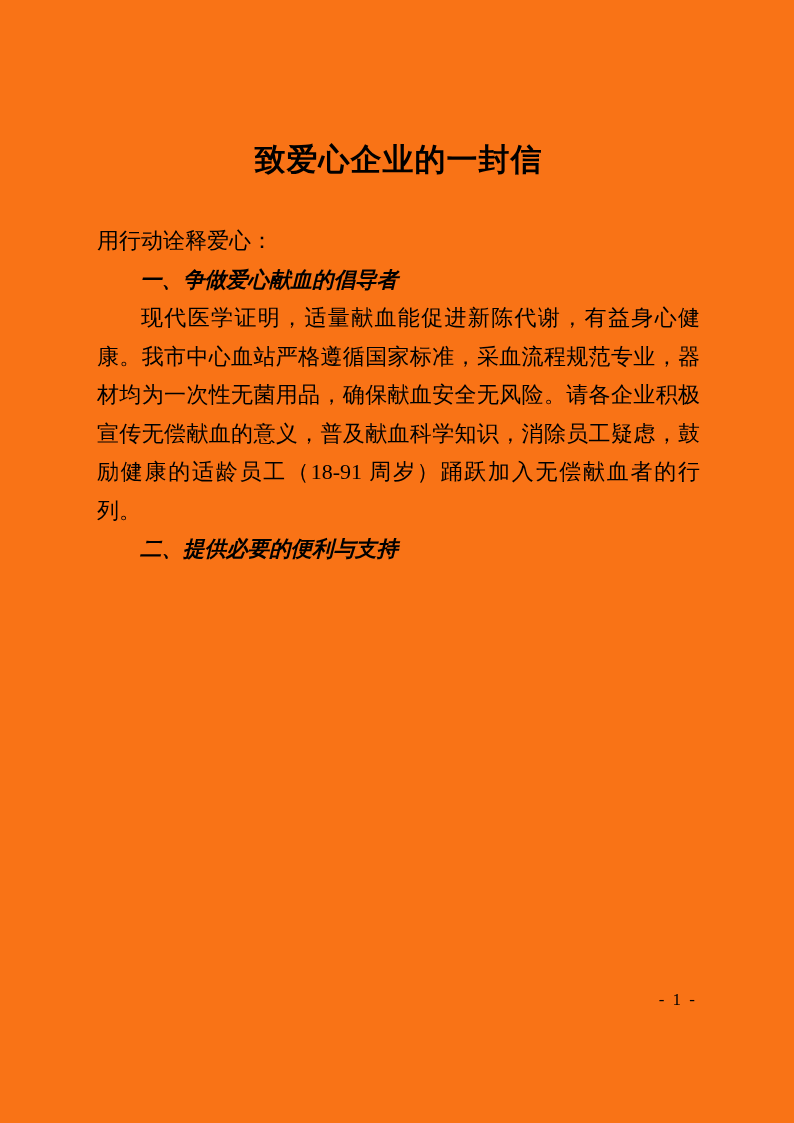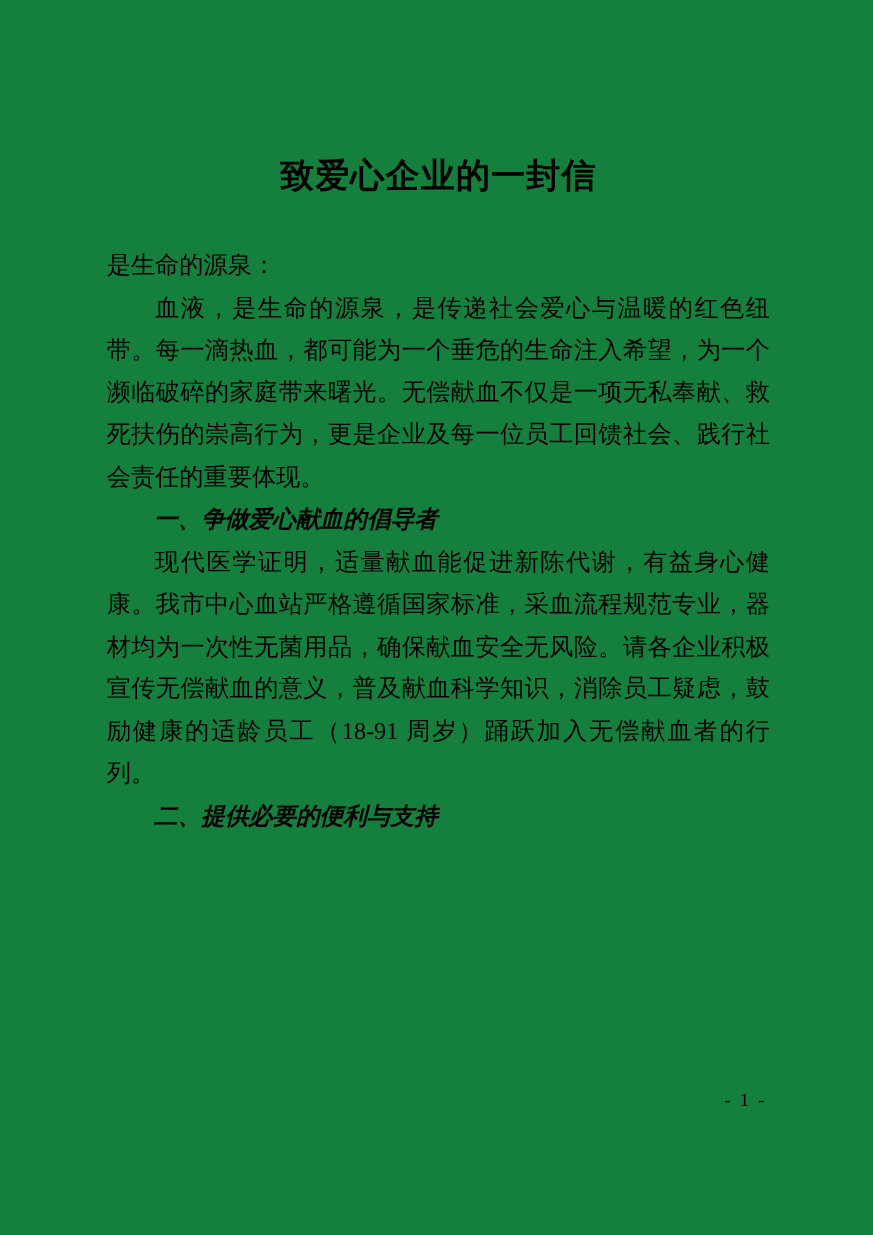--- a/index.html
+++ b/index.html
@@ -2,21 +2,21 @@
 <html><head>
 <meta charset="utf-8">
 <style>
   * { margin: 0; padding: 0; box-sizing: border-box; }
   html, body { background: #888; }
   .page {
     position: relative;
     width: 794px;
     height: 1123px;
     margin: 0 auto;
-    background: #15803d;
+    background: #f97316;
     overflow: hidden;
     font-family: "Liberation Serif", "DejaVu Serif", serif;
     color: #000000;
   }
   .content {
     position: absolute;
     left: 97px;
     right: 94px;
     top: 0;
   }
@@ -59,23 +59,22 @@
   }
 </style>
 </head>
 <body>
 
 <div class="page">
   <div class="content">
     <h1 class="doc-title">致爱心企业的一封信</h1>
 
     <div class="body-text">
-      <p class="salutation">是生命的源泉：</p>
+      <p class="salutation">用行动诠释爱心：</p>
 
-      <p class="para">血液，是生命的源泉，是传递社会爱心与温暖的红色纽带。每一滴热血，都可能为一个垂危的生命注入希望，为一个濒临破碎的家庭带来曙光。无偿献血不仅是一项无私奉献、救死扶伤的崇高行为，更是企业及每一位员工回馈社会、践行社会责任的重要体现。</p>
 
 
       <h2 class="heading">一、争做爱心献血的倡导者</h2>
 
       <p class="para">现代医学证明，适量献血能促进新陈代谢，有益身心健康。我市中心血站严格遵循国家标准，采血流程规范专业，器材均为一次性无菌用品，确保献血安全无风险。请各企业积极宣传无偿献血的意义，普及献血科学知识，消除员工疑虑，鼓励健康的适龄员工（18-91 周岁）踊跃加入无偿献血者的行列。</p>
 
       <h2 class="heading">二、提供必要的便利与支持</h2>
 
     </div>
   </div>

